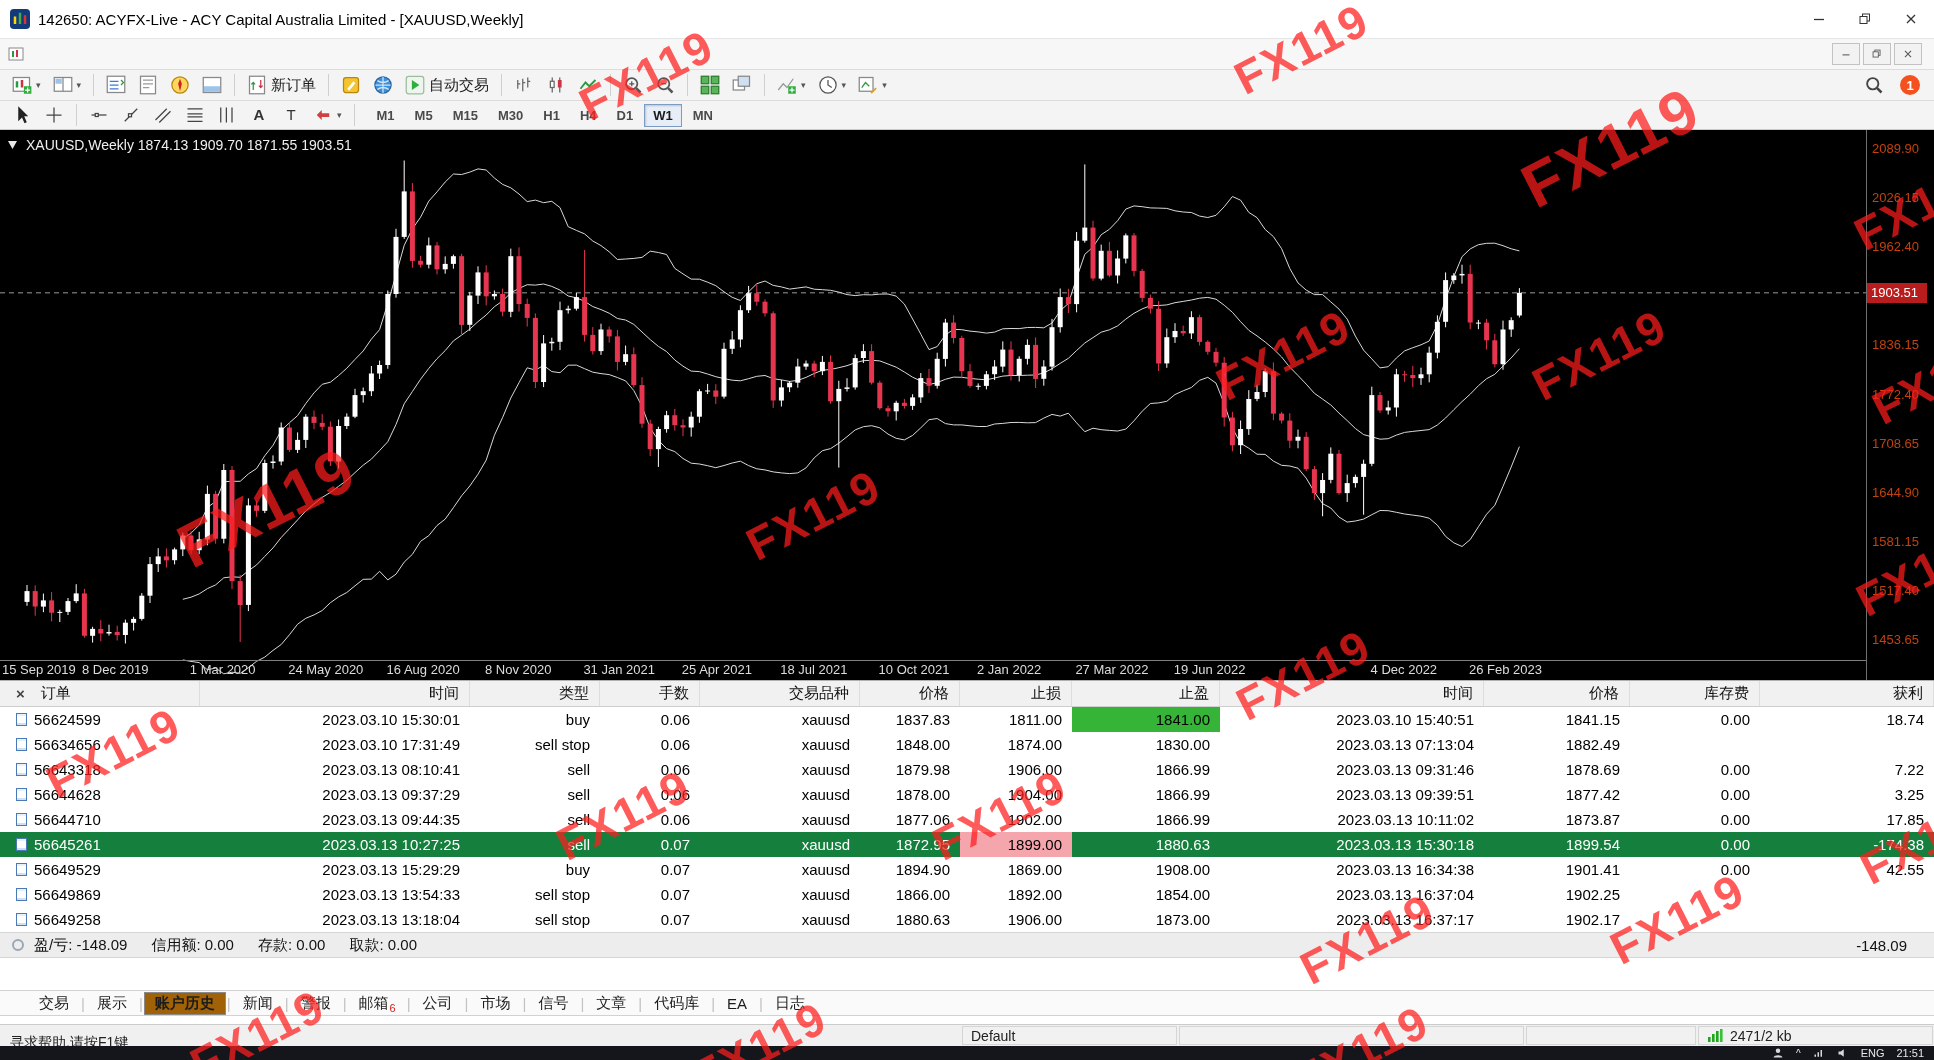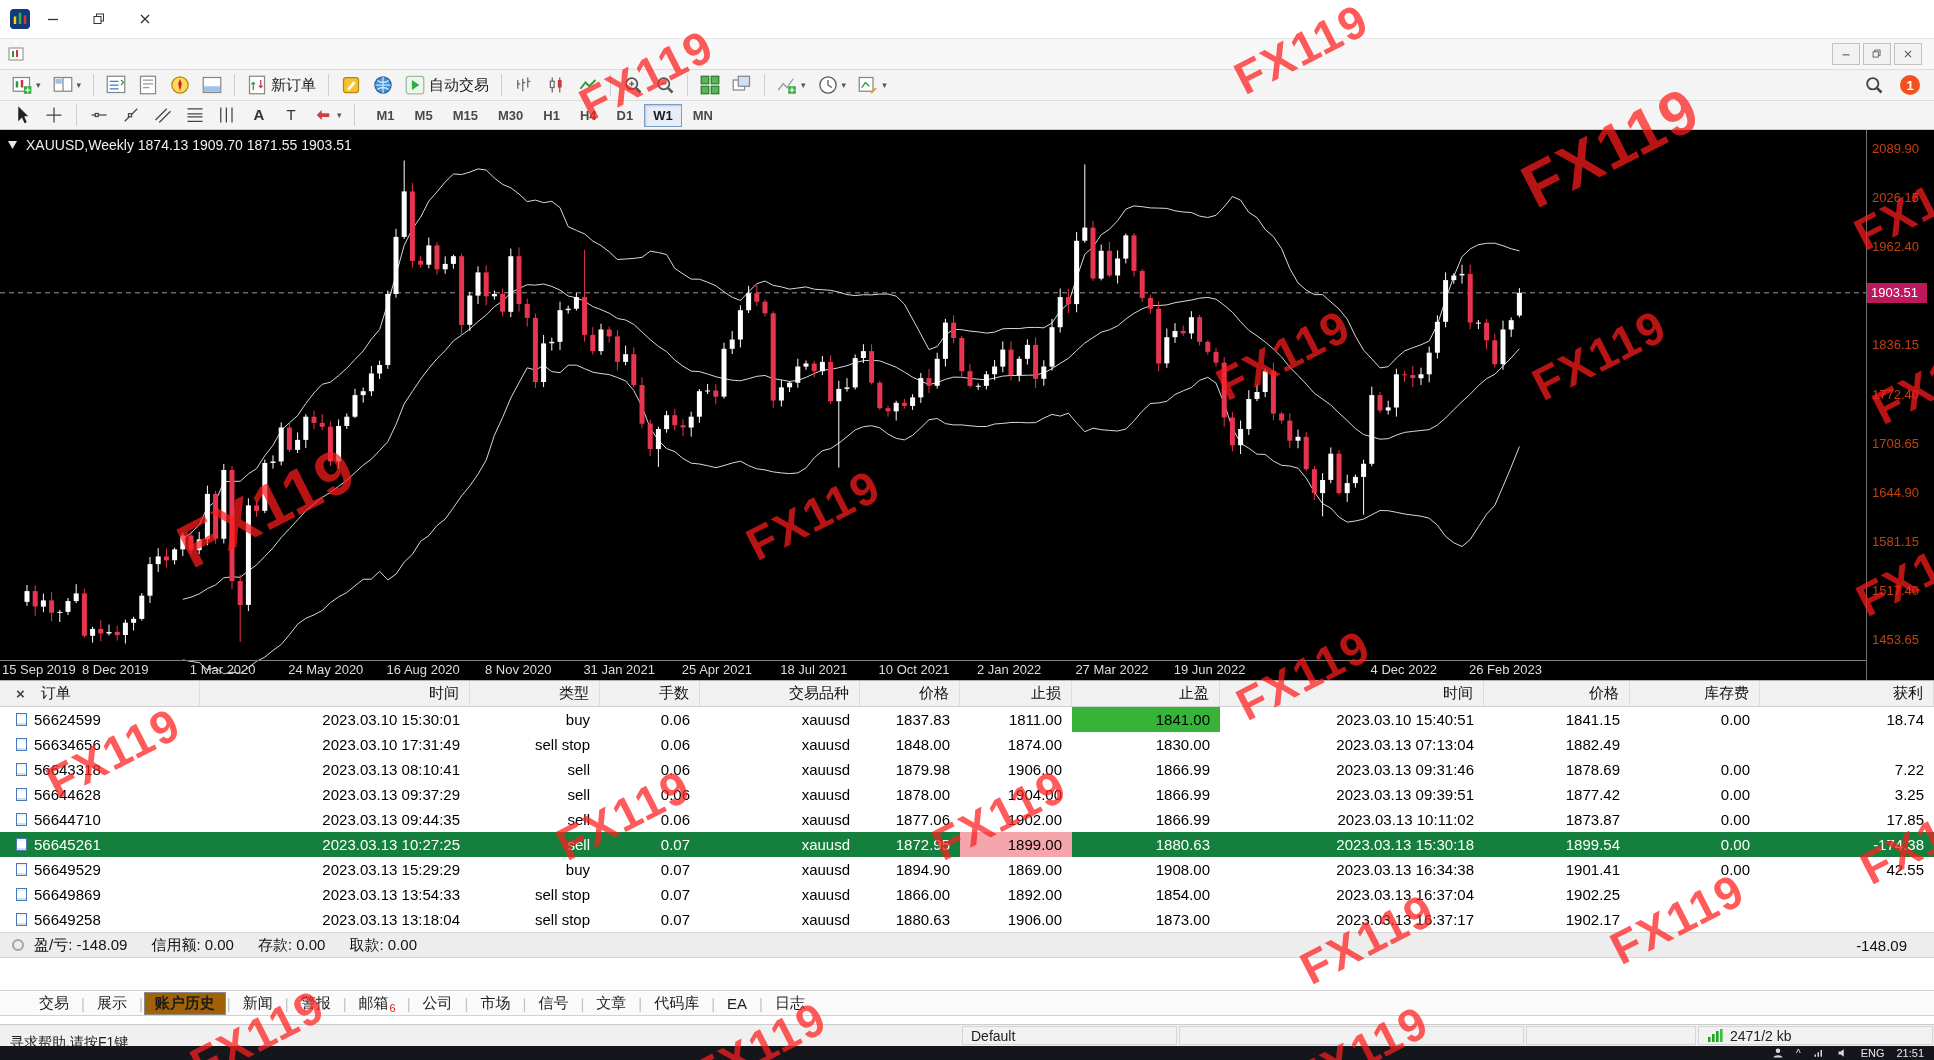--- a/index.html
+++ b/index.html
@@ -42,21 +42,21 @@
   #timeframes { display:flex; margin-left:6px; }
   .tf { font-size:13px; font-weight:bold; color:#4a4a4a; padding:3px 8px; margin:0 1px; background:none;
     border:1px solid transparent; font-family:inherit; }
   .tf.active { background:#e7eef8; border:1px solid #7d9cc4; box-shadow:inset 1px 1px 2px rgba(0,0,0,.18); color:#1a1a1a; }
 
   
   #chart { position:absolute; top:130px; left:0; width:1934px; height:550px; background:#000; }
   #plot-wrap { position:absolute; left:0; top:0; width:1866px; height:550px; }
   #price-axis { position:absolute; right:0; top:0; width:68px; height:550px; background:#000; border-left:1px solid #6f6f6f; }
   .plabel { position:absolute; left:5px; height:16px; line-height:16px; font-size:13px; color:#c2410c; white-space:nowrap; }
-  #ptag { position:absolute; left:0; width:60px; height:20px; line-height:20px; background:#be185d; color:#fff;
+  #ptag { position:absolute; left:0; width:60px; height:20px; line-height:20px; background:#b91c1c; color:#fff;
     font-size:13px; padding-left:4px; }
   .dlabel { position:absolute; top:532px; font-size:13px; color:#dcdcdc; white-space:nowrap; }
   #chart-header { position:absolute; left:8px; top:7px; display:flex; align-items:center; gap:9px;
     color:#efefef; font-size:14px; }
 
   
   #terminal { position:absolute; top:680px; left:0; width:1934px; height:310px; background:#fff; border-top:1px solid #b0b0b0; }
   .thead, .trow { display:grid; grid-template-columns:200px 270px 130px 100px 160px 100px 112px 148px 264px 146px 130px 174px; }
   .thead { height:26px; background:#f1f1f1; border-bottom:1px solid #cfcfcf; }
   .thead .tc { font-size:15px; color:#111; border-right:1px solid #dddddd; background:none; }
@@ -109,20 +109,21 @@
 
 <div id="titlebar">
   <span>
     <svg class="ic" viewBox="0 0 16 16">
         <rect width="16" height="16" rx="3" fill="#123a7a"></rect>
         <rect x="3" y="6" width="2" height="6" fill="#ffd400"></rect>
         <rect x="7" y="3" width="2" height="9" fill="#3fae49"></rect>
         <rect x="11" y="5" width="2" height="7" fill="#dd3333"></rect>
       </svg>
   </span>
+  <span class="title-text">142650: ACYFX-Live - ACY Capital Australia Limited - [XAUUSD,Weekly]</span>
   <div class="win-controls">
     <button class="win-btn">
         <svg class="ic16" viewBox="0 0 16 16">
           <line x1="3" y1="8.5" x2="13" y2="8.5" stroke="#333" stroke-width="1.3"></line>
         </svg>
       </button>
     <button class="win-btn">
         <svg class="ic16" viewBox="0 0 16 16">
           <rect x="5.5" y="3" width="7" height="7" fill="none" stroke="#333"></rect>
           <rect x="3" y="5.5" width="7" height="7" fill="#fff" stroke="#333"></rect>

